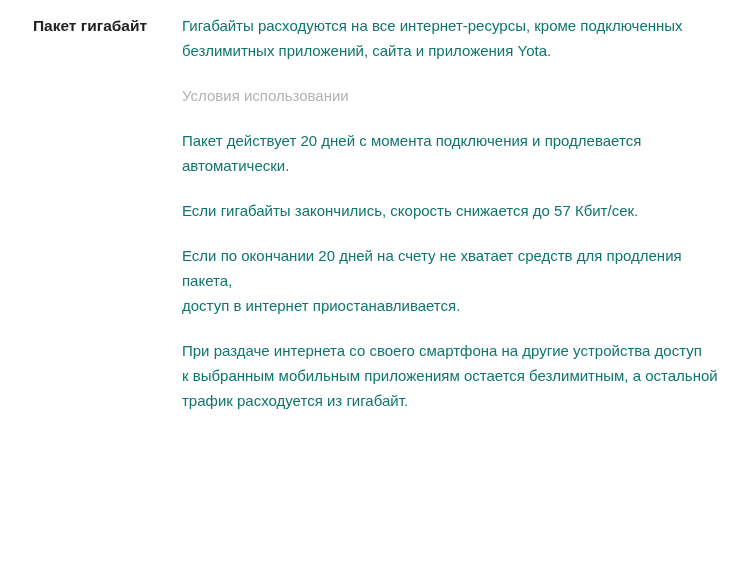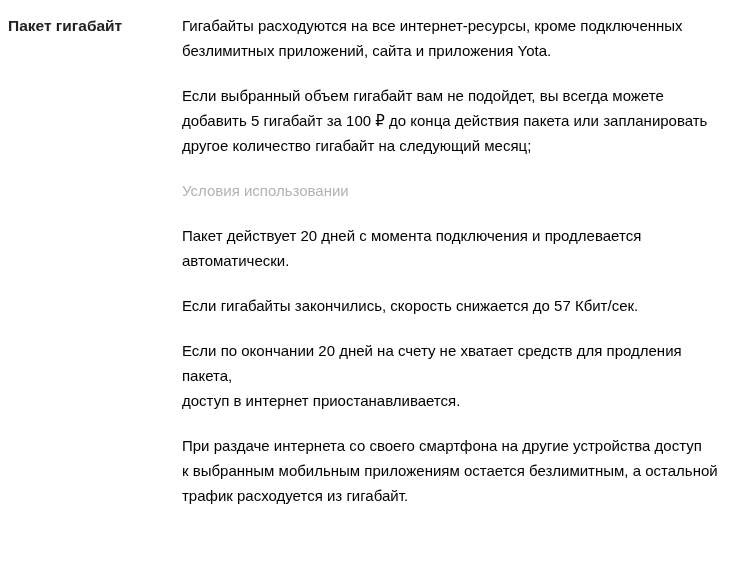--- a/index.html
+++ b/index.html
@@ -23,49 +23,47 @@
     flex-shrink: 0;
     padding-right: 10px;
   }
   .section-title {
     margin: 0;
     font-size: 15.5px;
     font-weight: bold;
     line-height: 25px;
     color: #222222;
     white-space: nowrap;
+    text-align: center;
   }
   .content-col {
     flex: 1;
     min-width: 0;
   }
   .content-col p {
     margin: 0 0 20px 0;
     font-size: 15px;
     line-height: 25px;
-    color: #000000;
+    color: #0f766e;
     white-space: pre-line; 
   }
   .content-col p.muted {
     color: #b3b3b3;
   }
 </style>
 </head>
 <body>
 
 <div class="section-row">
   <div class="label-col">
     <h3 class="section-title">Пакет гигабайт</h3>
   </div>
   <div class="content-col">
     <p>Гигабайты расходуются на все интернет-ресурсы, кроме подключенных
 безлимитных приложений, сайта и приложения Yota.</p>
-    <p>Если выбранный объем гигабайт вам не подойдет, вы всегда можете
-добавить 5 гигабайт за 100 ₽ до конца действия пакета или запланировать
-другое количество гигабайт на следующий месяц;</p>
     <p class="muted">Условия использовании</p>
     <p>Пакет действует 20 дней с момента подключения и продлевается
 автоматически.</p>
     <p>Если гигабайты закончились, скорость снижается до 57 Кбит/сек.</p>
     <p>Если по окончании 20 дней на счету не хватает средств для продления пакета,
 доступ в интернет приостанавливается.</p>
     <p>При раздаче интернета со своего смартфона на другие устройства доступ
 к выбранным мобильным приложениям остается безлимитным, а остальной
 трафик расходуется из гигабайт.</p>
   </div>

